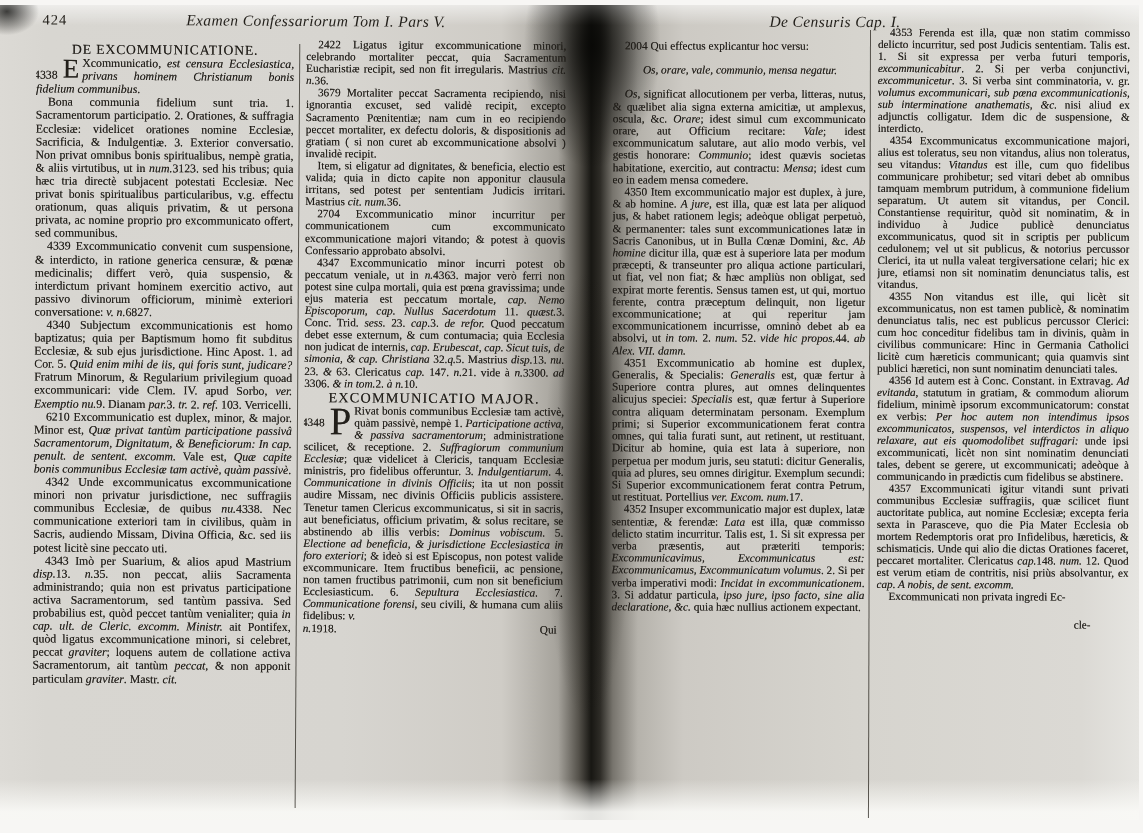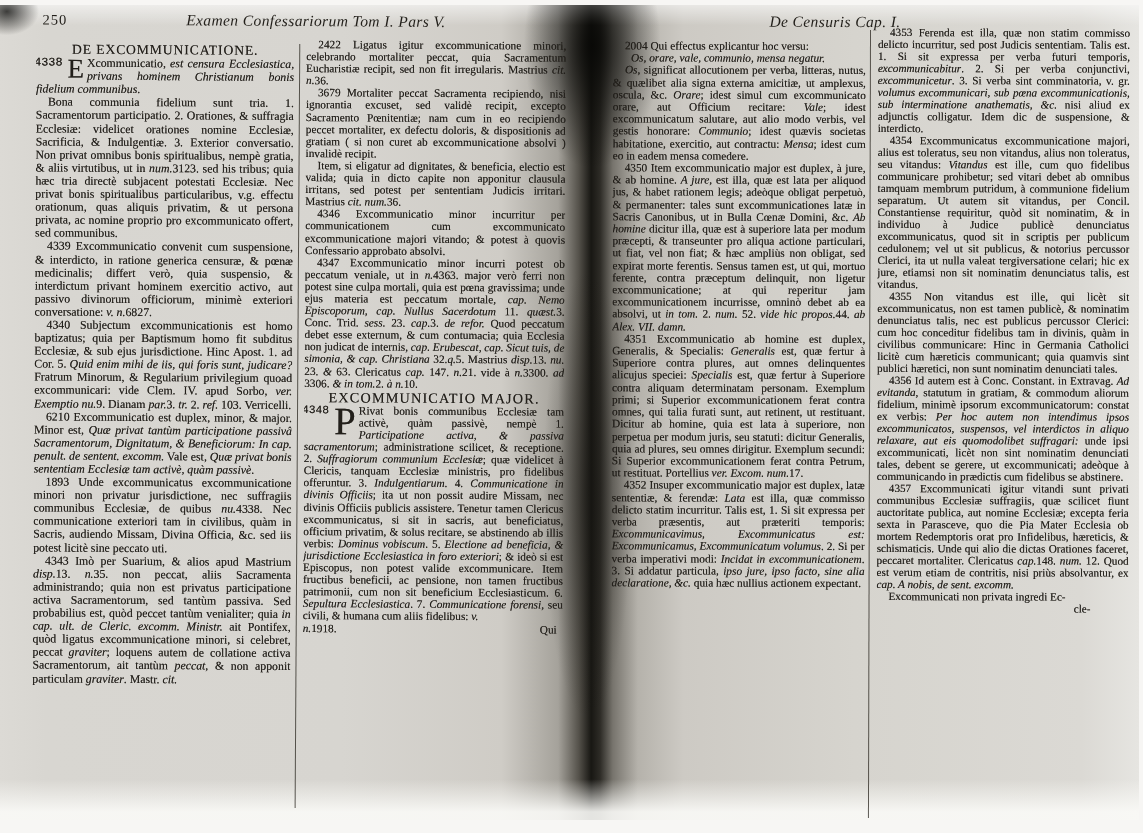--- a/index.html
+++ b/index.html
@@ -29,56 +29,56 @@
   .c4{left:292px;top:26px;width:252px;height:792px;font-size:11.2px;line-height:12.0px;overflow:hidden;}
   .vrule{position:absolute;width:1px;background:rgba(40,36,30,0.75);}
   .page.left .vrule{left:297px;top:44px;height:764px;}
   .page.right .vrule{left:284px;top:30px;height:788px;}
   .para{margin:0;}
   .ind{text-indent:12px;}
   .it{font-style:italic;}
   .sec-head{text-align:center;letter-spacing:0.9px;margin:0 0 1px 0;}
   .c1 .sec-head{font-size:13.6px;}
   .c2 .sec-head{font-size:14.2px;margin:2px 0 1px 0;letter-spacing:1.2px;}
-  .verse{margin:0;padding-left:18px;}
+  .verse{margin:12px;padding-left:18px;}
   .catchline{display:flex;justify-content:space-between;margin:0;}
   .c2 .catchline .cl-right{padding-right:6px;}
-  .c4 .catchline .cl-right{padding-right:38px;}
-  .pnum-f{float:left;margin:0 5px 0 -2px;font-family:Liberation Mono, monospace;}
+  .c4 .catchline .cl-right{padding-right:38px;margin-top:16px;}
+  .pnum-f{float:left;margin:12px 5px 0 -2px;}
   .dcap{float:left;margin:1px 3px 0 0;}
   .dc2{font-size:27px;line-height:23px;}
   .dc3{font-size:39px;line-height:32px;}
 </style>
 </head>
 <body>
 
 <div class="photo">
   <div class="paper"></div>
 
   <div class="page left">
     <div class="hdr">
-      <span class="folio">250</span>
+      <span class="folio">424</span>
       <span>Examen Confessariorum Tom I. Pars V.</span>
     </div>
     <div class="col c1">
         <div class="sec-head"><span>DE EXCOMMUNICATIONE.</span></div>
         <p class="para"><span class="pnum-f">4338</span><span class="dcap dc2">E</span><span>Xcommunicatio, </span><span class="it">est censura Ecclesiastica, privans hominem Christianum bonis fidelium communibus</span><span>.</span></p>
         <p class="para ind"><span>Bona communia fidelium sunt tria. 1. Sacramentorum participatio. 2. Orationes, &amp; suffragia Ecclesiæ: videlicet orationes nomine Ecclesiæ, Sacrificia, &amp; Indulgentiæ. 3. Exterior conversatio. Non privat omnibus bonis spiritualibus, nempè gratia, &amp; aliis virtutibus, ut in </span><span class="it">num.</span><span>3123. sed his tribus; quia hæc tria directè subjacent potestati Ecclesiæ. Nec privat bonis spiritualibus particularibus, v.g. effectu orationum, quas aliquis privatim, &amp; ut persona privata, ac nomine proprio pro excommunicato offert, sed communibus.</span></p>
         <p class="para ind"><span>4339 </span><span>Excommunicatio convenit cum suspensione, &amp; interdicto, in ratione generica censuræ, &amp; pœnæ medicinalis; differt verò, quia suspensio, &amp; interdictum privant hominem exercitio activo, aut passivo divinorum officiorum, minimè exteriori conversatione: </span><span class="it">v. n.</span><span>6827.</span></p>
         <p class="para ind"><span>4340 </span><span>Subjectum excommunicationis est homo baptizatus; quia per Baptismum homo fit subditus Ecclesiæ, &amp; sub ejus jurisdictione. Hinc Apost. 1. ad Cor. 5. </span><span class="it">Quid enim mihi de iis, qui foris sunt, judicare?</span><span> Fratrum Minorum, &amp; Regularium privilegium quoad excommunicari: vide Clem. IV. apud Sorbo, </span><span class="it">ver. Exemptio nu.</span><span>9. Dianam </span><span class="it">par.</span><span>3. </span><span class="it">tr.</span><span> 2. </span><span class="it">ref.</span><span> 103. Verricelli.</span></p>
-        <p class="para ind"><span>6210 </span><span>Excommunicatio est duplex, minor, &amp; major. Minor est, </span><span class="it">Quæ privat tantùm participatione passivâ Sacramentorum, Dignitatum, &amp; Beneficiorum: In cap. penult. de sentent. excomm.</span><span> Vale est, </span><span class="it">Quæ privat bonis sententiam Ecclesiæ tam activè, quàm passivè</span><span>.</span></p>
-        <p class="para ind"><span>1893 </span><span>Unde excommunicatus excommunicatione minori non privatur jurisdictione, nec suffragiis communibus Ecclesiæ, de quibus </span><span class="it">nu.</span><span>4338. Nec communicatione exteriori tam in civilibus, quàm in Sacris, audiendo Missam, Divina Officia, &amp;c. sed iis potest licitè sine peccato uti.</span></p>
+        <p class="para ind"><span>6210 </span><span>Excommunicatio est duplex, minor, &amp; major. Minor est, </span><span class="it">Quæ privat tantùm participatione passivâ Sacramentorum, Dignitatum, &amp; Beneficiorum: In cap. penult. de sentent. excomm.</span><span> Vale est, </span><span class="it">Quæ capite bonis communibus Ecclesiæ tam activè, quàm passivè</span><span>.</span></p>
+        <p class="para ind"><span>4342 </span><span>Unde excommunicatus excommunicatione minori non privatur jurisdictione, nec suffragiis communibus Ecclesiæ, de quibus </span><span class="it">nu.</span><span>4338. Nec communicatione exteriori tam in civilibus, quàm in Sacris, audiendo Missam, Divina Officia, &amp;c. sed iis potest licitè sine peccato uti.</span></p>
         <p class="para ind"><span>4343 </span><span>Imò per Suarium, &amp; alios apud Mastrium </span><span class="it">disp.</span><span>13. </span><span class="it">n.</span><span>35. non peccat, aliis Sacramenta administrando; quia non est privatus participatione activa Sacramentorum, sed tantùm passiva. Sed probabilius est, quòd peccet tantùm venialiter; quia </span><span class="it">in cap. ult. de Cleric. excomm. Ministr.</span><span> ait Pontifex, quòd ligatus excommunicatione minori, si celebret, peccat </span><span class="it">graviter</span><span>; loquens autem de collatione activa Sacramentorum, ait tantùm </span><span class="it">peccat</span><span>, &amp; non apponit particulam </span><span class="it">graviter</span><span>. Mastr. </span><span class="it">cit.</span></p>
       </div>
     <div class="vrule"></div>
     <div class="col c2">
         <p class="para ind"><span>2422 </span><span>Ligatus igitur excommunicatione minori, celebrando mortaliter peccat, quia Sacramentum Eucharistiæ recipit, sed non fit irregularis. Mastrius </span><span class="it">cit. n.</span><span>36.</span></p>
         <p class="para ind"><span>3679 </span><span>Mortaliter peccat Sacramenta recipiendo, nisi ignorantia excuset, sed validè recipit, excepto Sacramento Pœnitentiæ; nam cum in eo recipiendo peccet mortaliter, ex defectu doloris, &amp; dispositionis ad gratiam ( si non curet ab excommunicatione absolvi ) invalidè recipit.</span></p>
         <p class="para ind"><span>Item, si eligatur ad dignitates, &amp; beneficia, electio est valida; quia in dicto capite non apponitur clausula irritans, sed potest per sententiam Judicis irritari. Mastrius </span><span class="it">cit. num.</span><span>36.</span></p>
-        <p class="para ind"><span>4346 </span><span>Excommunicatio minor incurritur per communicationem cum excommunicato excommunicatione majori vitando; &amp; potest à quovis Confessario approbato absolvi.</span></p>
+        <p class="para ind"><span>2704 </span><span>Excommunicatio minor incurritur per communicationem cum excommunicato excommunicatione majori vitando; &amp; potest à quovis Confessario approbato absolvi.</span></p>
         <p class="para ind"><span>4347 </span><span>Excommunicatio minor incurri potest ob peccatum veniale, ut in </span><span class="it">n.</span><span>4363. major verò ferri non potest sine culpa mortali, quia est pœna gravissima; unde ejus materia est peccatum mortale, </span><span class="it">cap. Nemo Episcoporum, cap. Nullus Sacerdotum</span><span> 11. </span><span class="it">quæst.</span><span>3. Conc. Trid. </span><span class="it">sess.</span><span> 23. </span><span class="it">cap.</span><span>3. </span><span class="it">de refor.</span><span> Quod peccatum debet esse externum, &amp; cum contumacia; quia Ecclesia non judicat de internis, </span><span class="it">cap. Erubescat, cap. Sicut tuis, de simonia, &amp; cap. Christiana</span><span> 32.</span><span class="it">q.</span><span>5. Mastrius </span><span class="it">disp.</span><span>13. </span><span class="it">nu.</span><span> 23. </span><span class="it">&amp;</span><span> 63. Clericatus </span><span class="it">cap.</span><span> 147. </span><span class="it">n.</span><span>21. vide à </span><span class="it">n.</span><span>3300. </span><span class="it">ad</span><span> 3306. </span><span class="it">&amp; in tom.</span><span>2. </span><span class="it">à n.</span><span>10.</span></p>
         <div class="sec-head"><span>EXCOMMUNICATIO MAJOR.</span></div>
         <p class="para"><span class="pnum-f">4348</span><span class="dcap dc3">P</span><span>Rivat bonis communibus Ecclesiæ tam activè, quàm passivè, nempè 1. </span><span class="it">Participatione activa, &amp; passiva sacramentorum</span><span>; administratione scilicet, &amp; receptione. 2. </span><span class="it">Suffragiorum communium Ecclesiæ</span><span>; quæ videlicet à Clericis, tanquam Ecclesiæ ministris, pro fidelibus offeruntur. 3. </span><span class="it">Indulgentiarum</span><span>. 4. </span><span class="it">Communicatione in divinis Officiis</span><span>; ita ut non possit audire Missam, nec divinis Officiis publicis assistere. Tenetur tamen Clericus excommunicatus, si sit in sacris, aut beneficiatus, officium privatim, &amp; solus recitare, se abstinendo ab illis verbis: </span><span class="it">Dominus vobiscum</span><span>. 5. </span><span class="it">Electione ad beneficia, &amp; jurisdictione Ecclesiastica in foro exteriori</span><span>; &amp; ideò si est Episcopus, non potest valide excommunicare. Item fructibus beneficii, ac pensione, non tamen fructibus patrimonii, cum non sit beneficium Ecclesiasticum. 6. </span><span class="it">Sepultura Ecclesiastica</span><span>. 7. </span><span class="it">Communicatione forensi</span><span>, seu civili, &amp; humana cum aliis fidelibus: </span><span class="it">v.</span></p>
         <div class="catchline">
           <span class="cl-left"><span class="it">n.</span><span>1918.</span></span>
           <span class="cl-right"><span>Qui</span></span>
         </div>
       </div>
   </div>
 

